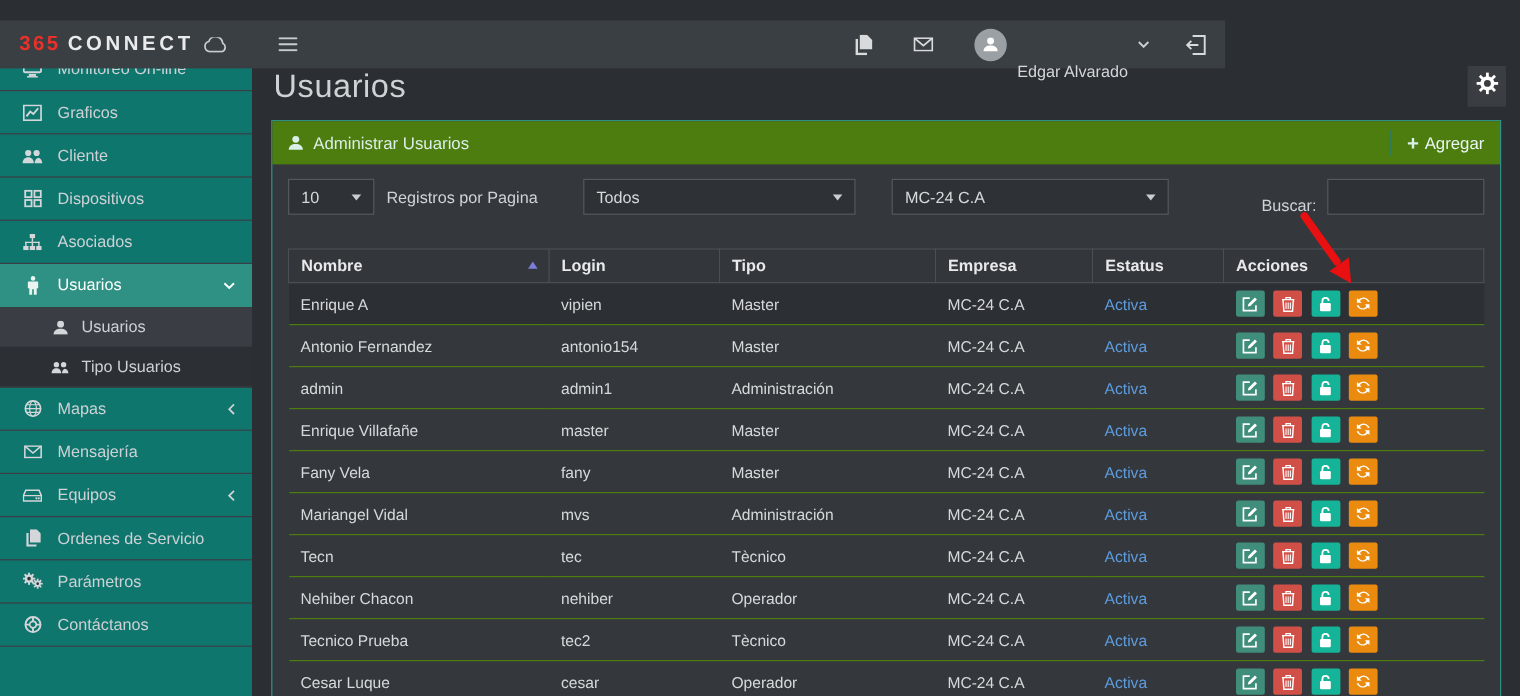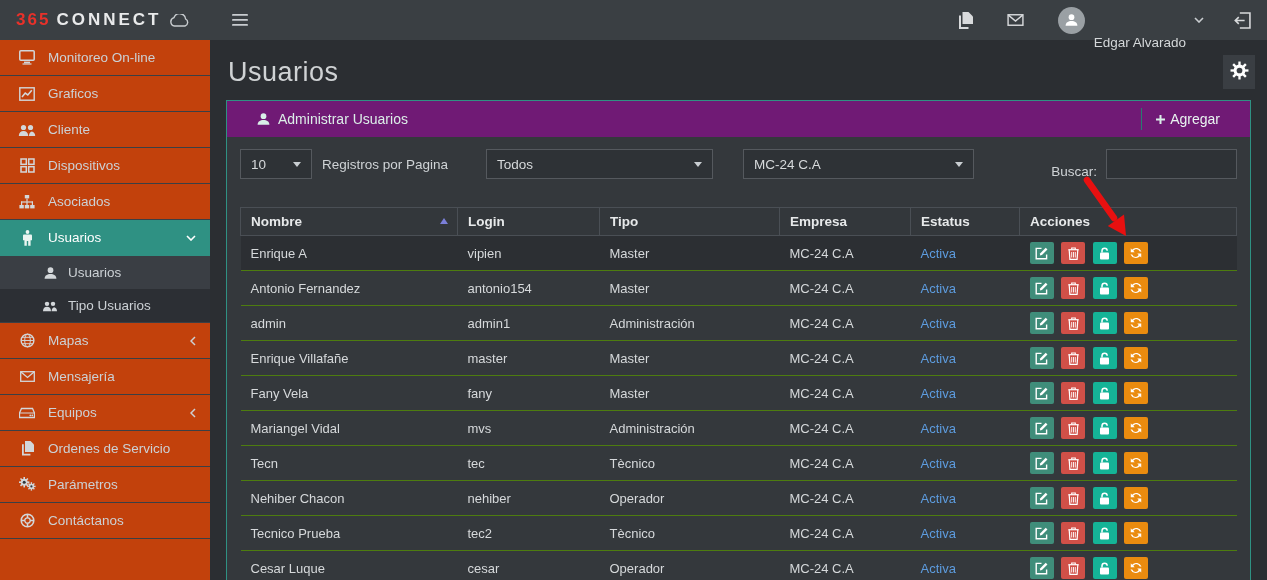--- a/index.html
+++ b/index.html
@@ -1,37 +1,37 @@
 <!DOCTYPE html>
 <html><head>
 <meta charset="utf-8">
 <style>
   * { margin:0; padding:0; box-sizing:border-box; }
   html,body { width:1267px; height:580px; overflow:hidden; background:#2b2e32;
     font-family:"Liberation Sans","DejaVu Sans",sans-serif; }
 
   
-  .topbar { position:absolute; left:0; top:0; width:1267px; height:40px;
+  .topbar { position:absolute; left:0; top:17px; width:1021px; height:40px;
     background:#3a3f43; display:flex; align-items:center; z-index:30; }
   .logo-zone { width:210px; height:40px; display:flex; align-items:center; padding-left:16px; }
   .logo-365 { color:#e8312a; font-weight:bold; font-size:17px; letter-spacing:2px; }
   .logo-connect { color:#e9eaeb; font-weight:bold; font-size:17px; letter-spacing:3px; margin-left:6px; }
   .logo-cloud { color:#c9cdd0; margin-left:8px; display:flex; }
   .hamburger { color:#c9cdd0; margin-left:22px; display:flex; cursor:pointer; }
   .topbar-right { margin-left:auto; display:flex; align-items:center; height:40px; }
   .tb-icon { color:#d8dadc; margin-right:34px; display:flex; cursor:pointer; }
   .avatar { width:27px; height:27px; border-radius:50%; background:#9aa0a4;
     display:flex; align-items:center; justify-content:center; margin-right:9px; }
   .user-name { color:#d4d7d9; font-size:13.5px; margin-right:8px;margin-top:44px; }
   .chev { color:#c9cdd0; display:flex; }
   .logout { color:#d8dadc; margin:0 16px 0 30px; display:flex; cursor:pointer; }
 
   
   .sidebar { position:absolute; left:0; top:40px; width:210px; height:540px;
-    background:#c2410c; z-index:20; }
+    background:#0f766e; z-index:20; }
   .side-item { height:36px; display:flex; align-items:center; padding-left:15px;
     color:#ccd1d5; font-size:13.5px; border-bottom:1px solid #3a3f45; cursor:pointer; }
   .side-item .ic { width:24px; display:flex; justify-content:center; margin-right:9px; color:#d3d7da; }
   .side-item.active { background:#2f9183; color:#fff; border-bottom:1px solid #2f9183; }
   .side-item.active .ic { color:#eaf5f1; }
   .side-item .side-chev { margin-left:auto; margin-right:14px; color:inherit; display:flex; }
   .submenu { background:#2c2f34; border-bottom:1px solid #3a3f45; }
   .sub-item { height:33px; display:flex; align-items:center; padding-left:40px;
     color:#ccd1d5; font-size:13.5px; cursor:pointer; }
   .sub-item .ic { width:20px; display:flex; justify-content:center; margin-right:8px; color:#d3d7da; }
@@ -39,21 +39,21 @@
 
   
   .main { position:absolute; left:210px; top:40px; width:1057px; height:540px; }
   .page-title { color:#cfd2d4; font-size:27px; font-weight:300; letter-spacing:0.5px;
     margin:17px 0 0 18px; }
   .gear-btn { position:absolute; right:12px; top:15px; width:32px; height:34px;
     background:#3a3e43; display:flex; align-items:center; justify-content:center; cursor:pointer; }
 
   .panel { position:absolute; left:16px; right:16px; top:60px;
     border:1px solid #2f9183; background:#34383c; }
-  .panel-head { height:36px; background:#701a75; display:flex; align-items:center; padding:0 30px; }
+  .panel-head { height:36px; background:#4d7c0f; display:flex; align-items:center; padding:0 13px; }
   .panel-head .ic { color:#d9efe8; display:flex; margin-right:8px; }
   .panel-title { color:#dceee8; font-size:14px; }
   .add-btn { margin-left:auto; display:flex; align-items:center; color:#e9f5f1; font-size:14px;
     border-left:1px solid #277c70; padding-left:14px; height:22px; cursor:pointer; }
   .add-btn .ic { display:flex; margin-right:5px; }
 
   .panel-body { padding:12px 13px 13px 13px; }
 
   
   .filters { display:flex; align-items:center; margin-bottom:13px; }

